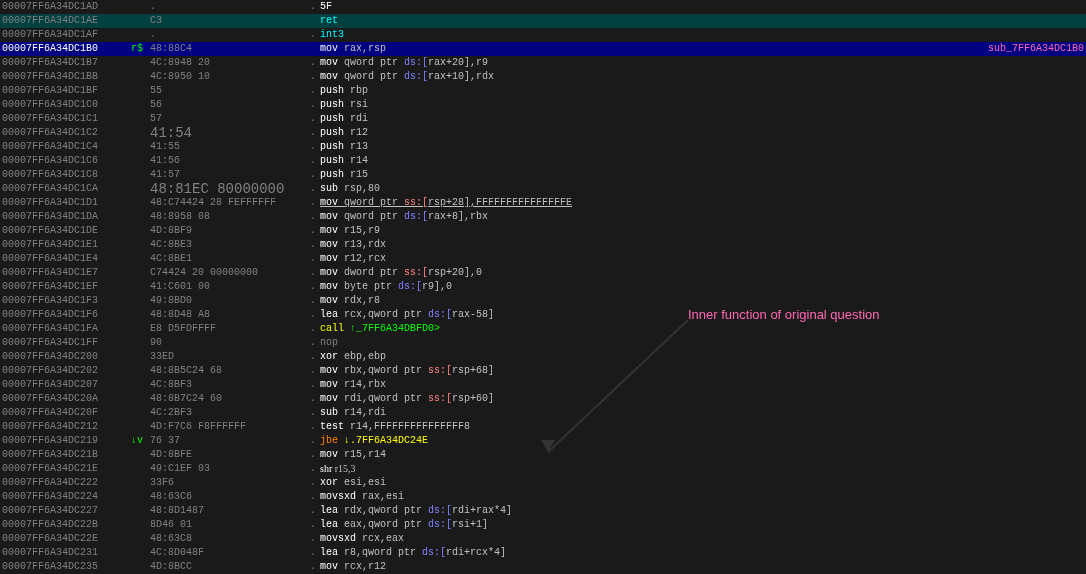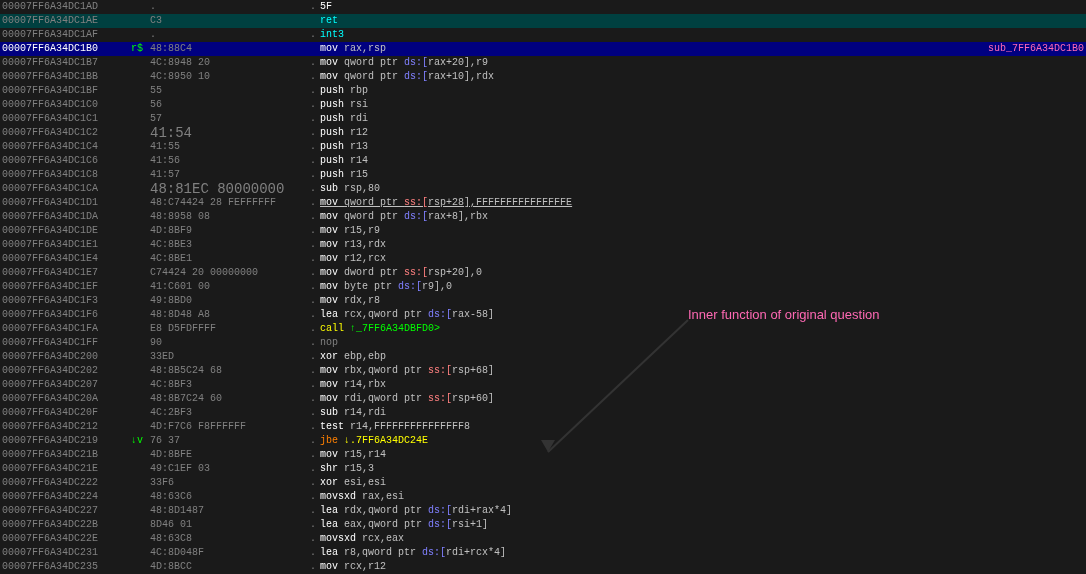--- a/index.html
+++ b/index.html
@@ -323,21 +323,21 @@
             <td style="color: rgb(128, 128, 128); width: 160px; font-size: 10px; padding: 0px 2px;">4D:8BFE</td>
             <td style="width: 8px; color: rgb(128, 128, 128); font-size: 10px;">.</td>
             <td style="font-size: 10px; padding: 0px 2px; color: rgb(192, 192, 192);"><span style="color: rgb(255, 255, 255);">mov</span> <span style="color: rgb(192, 192, 192);">r15,r14</span></td>
             <td style="color: rgb(255, 105, 180); font-size: 10px; padding-left: 20px; text-align: right;"></td>
           </tr>
           <tr>
             <td style="color: rgb(128, 128, 128); width: 130px; font-size: 10px; padding: 0px 2px;">00007FF6A34DC21E</td>
             <td style="width: 18px; color: rgb(0, 255, 0); font-size: 10px; padding: 0px 1px;"></td>
             <td style="color: rgb(128, 128, 128); width: 160px; font-size: 10px; padding: 0px 2px;">49:C1EF 03</td>
             <td style="width: 8px; color: rgb(128, 128, 128); font-size: 10px;">.</td>
-            <td style="font-size: 10px; padding: 0px 2px; color: rgb(192, 192, 192);"><span style="color: rgb(255, 255, 255);">shr</span> <span style="color: rgb(192, 192, 192);">r15,3</span></td>
+            <td style="font-size: 10px; padding: 0px 2px; color: rgb(192, 192, 192); font-family: Liberation Serif, serif;"><span style="color: rgb(255, 255, 255);">shr</span> <span style="color: rgb(192, 192, 192);">r15,3</span></td>
             <td style="color: rgb(255, 105, 180); font-size: 10px; padding-left: 20px; text-align: right;"></td>
           </tr>
           <tr>
             <td style="color: rgb(128, 128, 128); width: 130px; font-size: 10px; padding: 0px 2px;">00007FF6A34DC222</td>
             <td style="width: 18px; color: rgb(0, 255, 0); font-size: 10px; padding: 0px 1px;"></td>
             <td style="color: rgb(128, 128, 128); width: 160px; font-size: 10px; padding: 0px 2px;">33F6</td>
             <td style="width: 8px; color: rgb(128, 128, 128); font-size: 10px;">.</td>
             <td style="font-size: 10px; padding: 0px 2px; color: rgb(192, 192, 192);"><span style="color: rgb(255, 255, 255);">xor</span> <span style="color: rgb(192, 192, 192);">esi,esi</span></td>
             <td style="color: rgb(255, 105, 180); font-size: 10px; padding-left: 20px; text-align: right;"></td>
           </tr>

